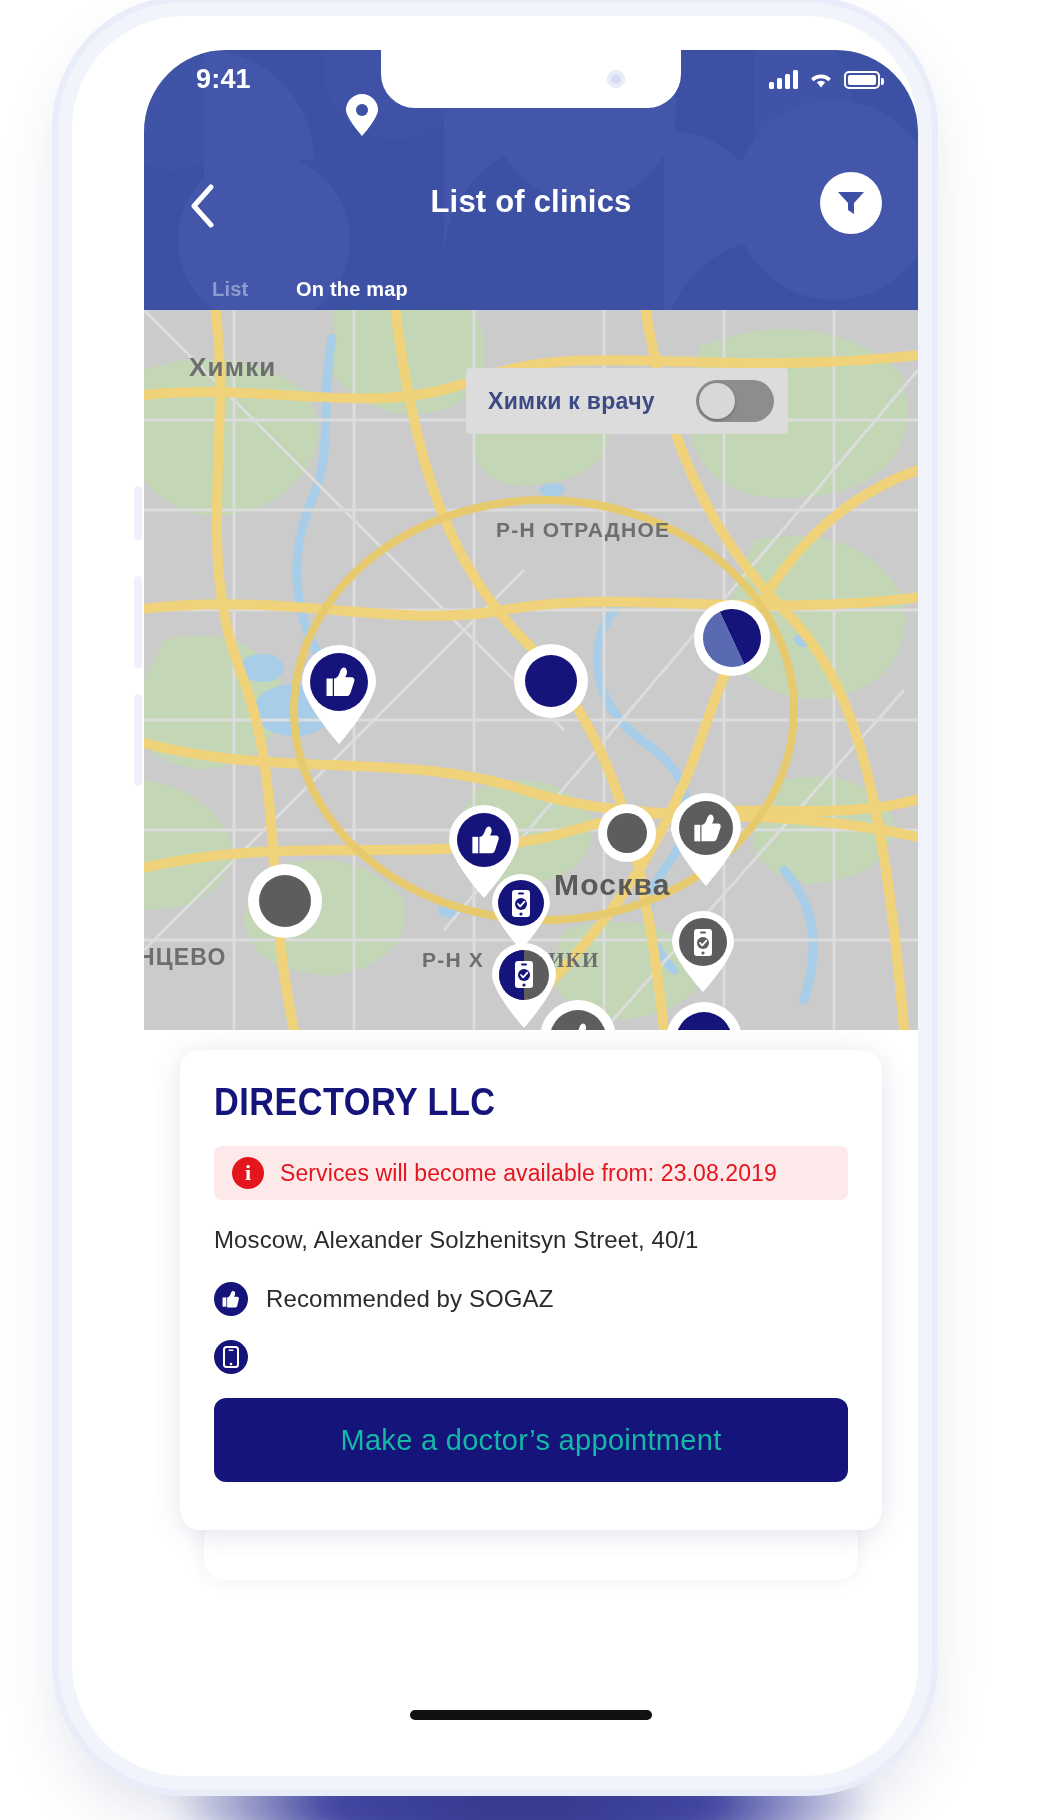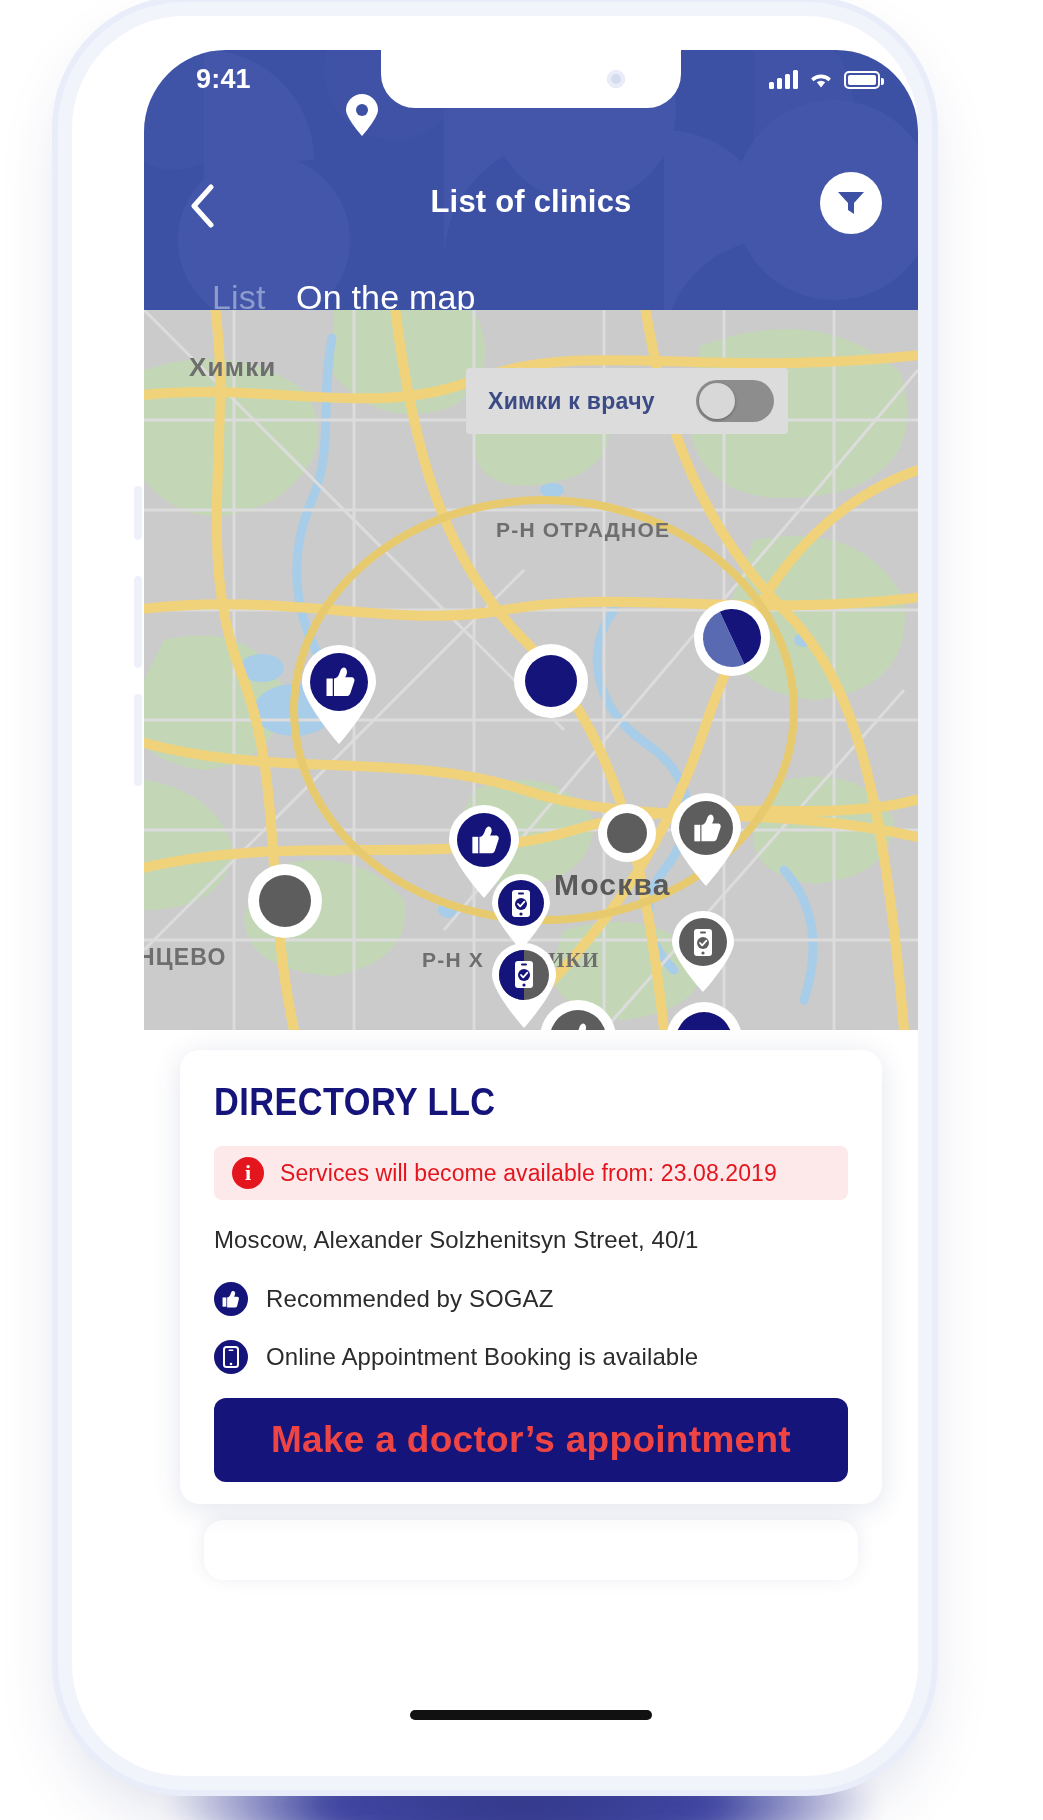--- a/index.html
+++ b/index.html
@@ -77,21 +77,21 @@
     position:absolute;left:0;top:134px;width:774px;text-align:center;
     color:#fff;font-size:31px;font-weight:bold;letter-spacing:.2px;z-index:5;
   }
   .filter-btn{
     position:absolute;right:36px;top:122px;width:62px;height:62px;border-radius:50%;
     background:#ffffff;display:flex;align-items:center;justify-content:center;z-index:5;cursor:pointer;
   }
   
   .tabs{position:absolute;left:0;top:228px;width:774px;height:58px;z-index:5;}
   .tab{
-    position:absolute;font-size:34px;font-weight:normal;cursor:pointer;letter-spacing:.2px;
+    position:absolute;font-size:20px;font-weight:bold;cursor:pointer;letter-spacing:.2px;
   }
   .tab-list{left:68px;top:0;color:#8e9ccd;}
   .tab-map{left:152px;top:0;color:#ffffff;}
   .tab-indicator{
     position:absolute;left:200px;top:44px;width:36px;height:42px;z-index:6;
   }
 
   
   .map{
     position:absolute;left:0;top:260px;width:774px;height:720px;
@@ -116,21 +116,21 @@
     position:absolute;left:3px;top:3px;width:36px;height:36px;border-radius:50%;
     background:#d8d8d8;box-shadow:0 1px 3px rgba(0,0,0,.3);
   }
   
   .pin{position:absolute;z-index:10;}
 
   
   .card{
     position:absolute;left:36px;top:1000px;width:702px;
     background:#ffffff;border-radius:20px;
-    box-shadow:0 4px 28px rgba(60,70,130,.14);padding:30px 34px 22px 34px;
+    box-shadow:0 4px 28px rgba(60,70,130,.14);padding:30px 34px 48px 34px;
     box-sizing:border-box;z-index:30;
   }
   .card-title{
     color:#15147a;font-size:39px;font-weight:bold;letter-spacing:.5px;
     transform:scaleX(.88);transform-origin:left center;margin:0 0 22px 0;
   }
   .alert{
     background:#fde8ea;border-radius:8px;height:54px;display:flex;align-items:center;
     padding:0 18px;gap:16px;margin-bottom:26px;
   }
@@ -144,21 +144,21 @@
   .feature{display:flex;align-items:center;gap:18px;margin-bottom:24px;}
   .feature-ic{
     width:34px;height:34px;border-radius:50%;background:#15147a;flex:0 0 34px;
     display:flex;align-items:center;justify-content:center;
   }
   .feature-text{color:#2b2b2b;font-size:24px;letter-spacing:.1px;}
   .cta{
     margin-top:14px;height:84px;background:#15147a;border-radius:12px;
     display:flex;align-items:center;justify-content:center;cursor:pointer;
   }
-  .cta span{color:#ef4444;font-size:37px;font-weight:bold;letter-spacing:.3px;}
+  .cta span{color:#14b8a6;font-size:29px;font-weight:normal;letter-spacing:.3px;}
   .card-peek{
     position:absolute;left:60px;top:1470px;width:654px;height:60px;
     background:#ffffff;border-radius:20px;
     box-shadow:0 -2px 18px rgba(60,70,130,.10);z-index:25;
   }
   .home-bar{
     position:absolute;left:50%;transform:translateX(-50%);bottom:22px;
     width:242px;height:10px;border-radius:6px;background:#111111;z-index:40;
   }
 </style>
@@ -444,21 +444,20 @@
       </div>
 
       <div class="feature">
         <div class="feature-ic">
           <svg width="16" height="22" viewBox="0 0 16 22">
             <rect x="1" y="1" width="14" height="20" rx="2.5" fill="none" stroke="#fff" stroke-width="2"></rect>
             <rect x="5.5" y="3.5" width="5" height="1.6" rx=".8" fill="#fff"></rect>
             <circle cx="8" cy="18" r="1.3" fill="#fff"></circle>
           </svg>
         </div>
-        <div class="feature-text">Online Appointment Booking is available</div>
       </div>
 
       <div class="cta">
         <span>Make a doctor’s appointment</span>
       </div>
     </div>
 
     <div class="card-peek"></div>
     <div class="home-bar"></div>
 

